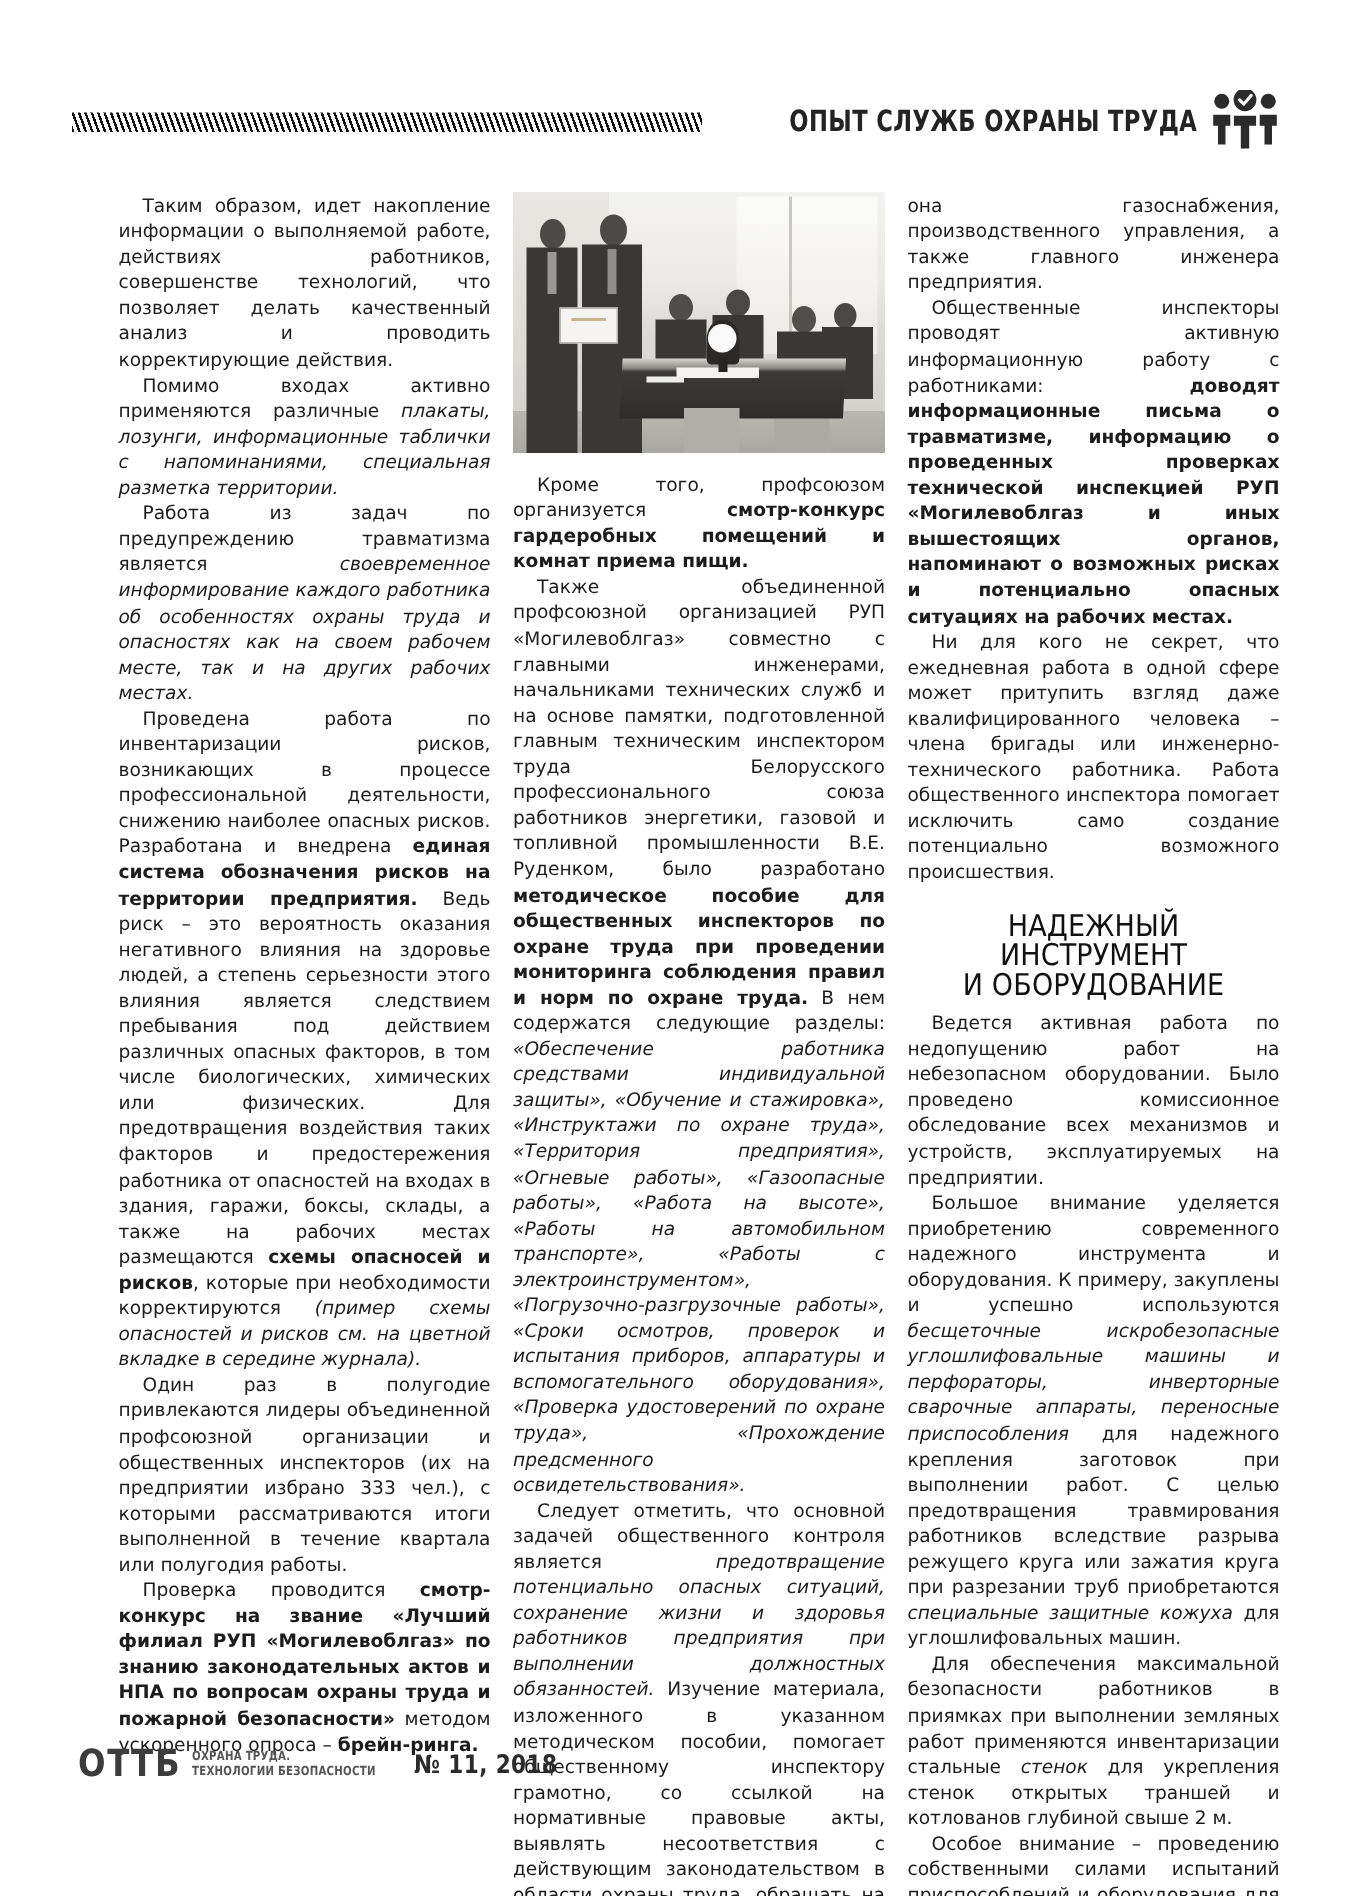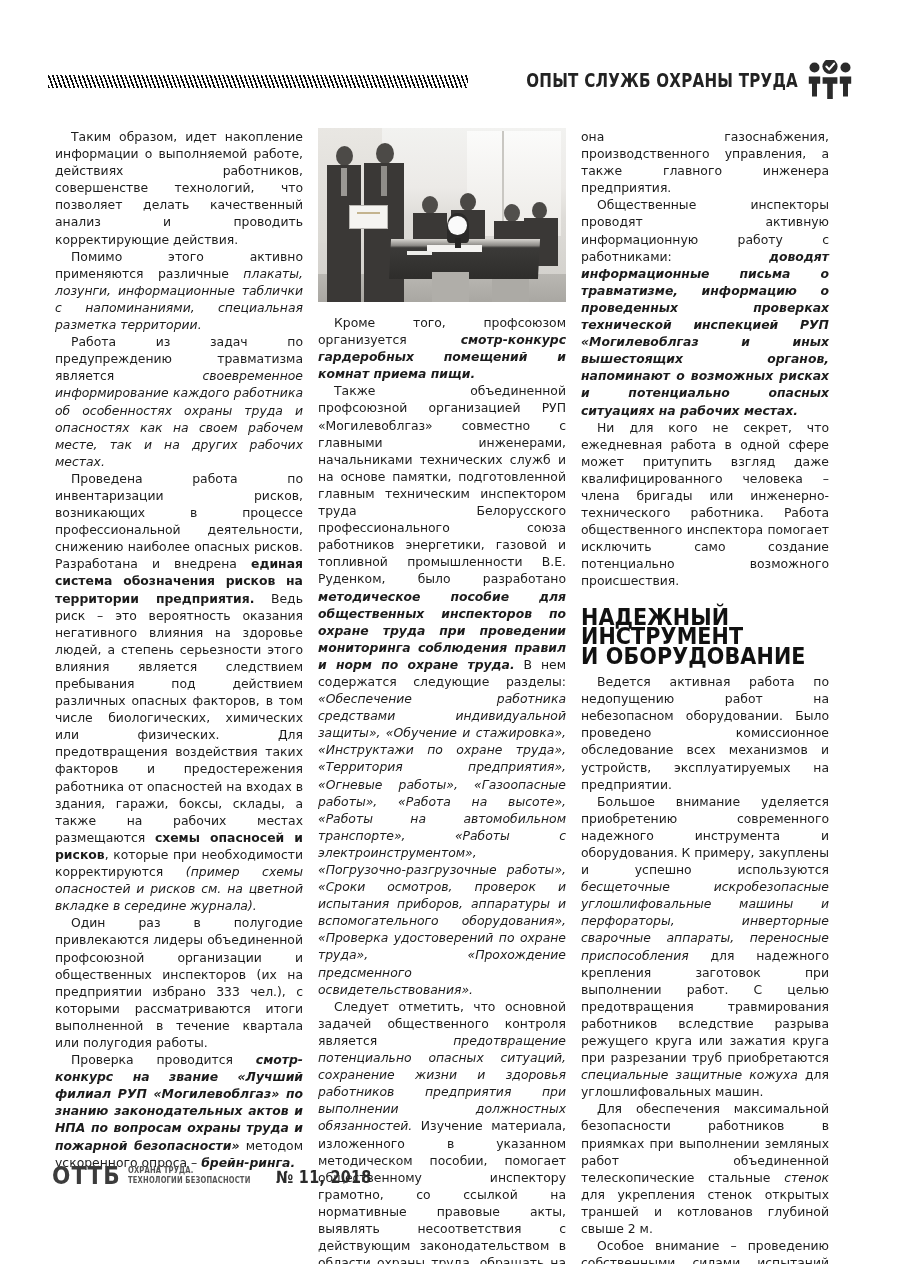--- a/index.html
+++ b/index.html
@@ -54,34 +54,35 @@
   .col{
     position:absolute;
     top:128px;
     width:248px;
     font-size:12.4px;
     line-height:17.1px;
     text-align:justify;
     text-justify:inter-word;
     color:#1c1c1c;
     hyphens:none;
+    margin-left:24px;
   }
   .col-1{left:55px;}
   .col-2{left:318px;}
   .col-3{left:581px;}
 
   .col p{
     margin:0 0 0 0;
     text-indent:16px;
   }
   .col p.cont{ text-indent:0; }
 
   i, .it{ font-style:italic; }
   b, .bd{ font-weight:700; }
-  .bi{ font-weight:700; font-style:italic; }
+  .bi{ font-weight:700; }
 
   
   .photo-wrap{
     width:248px;
     height:174px;
     margin-bottom:12px;
     position:relative;
     overflow:hidden;
     background:#cfcfcf;
   }
@@ -120,26 +121,26 @@
   .ph-chairL{position:absolute;left:22%;top:63%;width:9%;height:22%;
       background:#b5b3ae;}
   .ph-chairF{position:absolute;left:46%;top:83%;width:15%;height:17%;
       background:#b0aea9;}
   .ph-chairR{position:absolute;left:70%;top:76%;width:15%;height:24%;
       background:#acaaa5;}
 
   
   .subhead{
     font-family:"DejaVu Sans Condensed","Liberation Sans", sans-serif;
-    font-weight:700;
-    font-size:23px;
+    font-weight:400;
+    font-size:20px;
     line-height:19.5px;
     letter-spacing:0.1px;
     color:#111111;
-    text-align:left;
+    text-align:center;
     text-indent:0;
     margin:18px 0 7px 0;
     white-space:pre-line;
   }
 
   
   .footer{
     position:absolute;
     left:52px;top:1163px;
     display:flex;align-items:flex-end;
@@ -195,21 +196,21 @@
       <path d="M0.8 16.5 h11.4 v7.3 h-3.2 v12.6 h-5.0 v-12.6 h-3.2 z" fill="#2b2b2b"></path>
       <path d="M31.8 16.5 h11.4 v7.3 h-3.2 v12.6 h-5.0 v-12.6 h-3.2 z" fill="#2b2b2b"></path>
       <path d="M14.6 17.2 h14.8 v6.6 h-4.6 v15.2 h-5.6 v-15.2 h-4.6 z" fill="#2b2b2b"></path>
     </svg>
   </div>
 
   <div class="col col-1">
 
     <p><span>Таким образом, идет накопление информации о выполняемой работе, действиях работников, совершенстве технологий, что позволяет делать качественный анализ и проводить корректирующие действия.</span></p>
 
-    <p><span>Помимо этого активно применяются различные </span><i>плакаты, лозунги, информационные таблички с напоминаниями, специальная разметка территории.</i></p>
+    <p><span>Помимо входах активно применяются различные </span><i>плакаты, лозунги, информационные таблички с напоминаниями, специальная разметка территории.</i></p>
 
     <p><span>Работа из задач по предупреждению травматизма является </span><i>своевременное информирование каждого работника об особенностях охраны труда и опасностях как на своем рабочем месте, так и на других рабочих местах.</i></p>
 
     <p><span>Проведена работа по инвентаризации рисков, возникающих в процессе профессиональной деятельности, снижению наиболее опасных рисков. Разработана и внедрена </span><b>единая система обозначения рисков на территории предприятия.</b><span> Ведь риск – это вероятность оказания негативного влияния на здоровье людей, а степень серьезности этого влияния является следствием пребывания под действием различных опасных факторов, в том числе биологических, химических или физических. Для предотвращения воздействия таких факторов и предостережения работника от опасностей на входах в здания, гаражи, боксы, склады, а также на рабочих местах размещаются </span><b>схемы опасносей и рисков</b><span>, которые при необходимости корректируются </span><i>(пример схемы опасностей и рисков см. на цветной вкладке в середине журнала).</i></p>
 
 
     <p><span>Один раз в полугодие привлекаются лидеры объединенной профсоюзной организации и общественных инспекторов (их на предприятии избрано 333 чел.), с которыми рассматриваются итоги выполненной в течение квартала или полугодия работы.</span></p>
 
     <p><span>Проверка проводится </span><span class="bi">смотр-конкурс на звание «Лучший филиал РУП «Могилевоблгаз» по знанию законодательных актов и НПА по вопросам охраны труда и пожарной безопасности»</span><span> методом ускоренного опроса – </span><span class="bi">брейн-ринга.</span></p>
   </div>
@@ -282,21 +283,21 @@
     <p><span>Ни для кого не секрет, что ежедневная работа в одной сфере может притупить взгляд даже квалифицированного человека – члена бригады или инженерно-технического работника. Работа общественного инспектора помогает исключить само создание потенциально возможного происшествия.</span></p>
 
     <div class="subhead">НАДЕЖНЫЙ
 ИНСТРУМЕНТ
 И  ОБОРУДОВАНИЕ</div>
 
     <p><span>Ведется активная работа по недопущению работ на небезопасном оборудовании. Было проведено комиссионное обследование всех механизмов и устройств, эксплуатируемых на предприятии.</span></p>
 
     <p><span>Большое внимание уделяется приобретению современного надежного инструмента и оборудования. К примеру, закуплены и успешно используются </span><i>бесщеточные искробезопасные углошлифовальные машины и перфораторы, инверторные сварочные аппараты,</i><span> </span><i>переносные приспособления</i><span> для надежного крепления заготовок при выполнении работ. С целью предотвращения травмирования работников вследствие разрыва режущего круга или зажатия круга при разрезании труб приобретаются </span><i>специальные защитные кожуха</i><span> для углошлифовальных машин.</span></p>
 
-    <p><span>Для обеспечения максимальной безопасности работников в приямках при выполнении земляных работ объединенной телескопические стальные </span><i>стенок</i><span> для укрепления стенок открытых траншей и котлованов глубиной свыше 2 м.</span></p>
+    <p><span>Для обеспечения максимальной безопасности работников в приямках при выполнении земляных работ применяются инвентаризации стальные </span><i>стенок</i><span> для укрепления стенок открытых траншей и котлованов глубиной свыше 2 м.</span></p>
 
     <p><span>Особое внимание – проведению собственными силами испытаний приспособлений и оборудования для подтверждения их безопасности. Так, сегодня предприятие эксплуатирует </span></p>
   </div>
 
   <div class="footer">
     <div class="f-ottb">ОТТБ</div>
     <div class="f-sub">ОХРАНА ТРУДА.
 ТЕХНОЛОГИИ БЕЗОПАСНОСТИ</div>
     <div class="f-issue">№ 11, 2018</div>
   </div>

